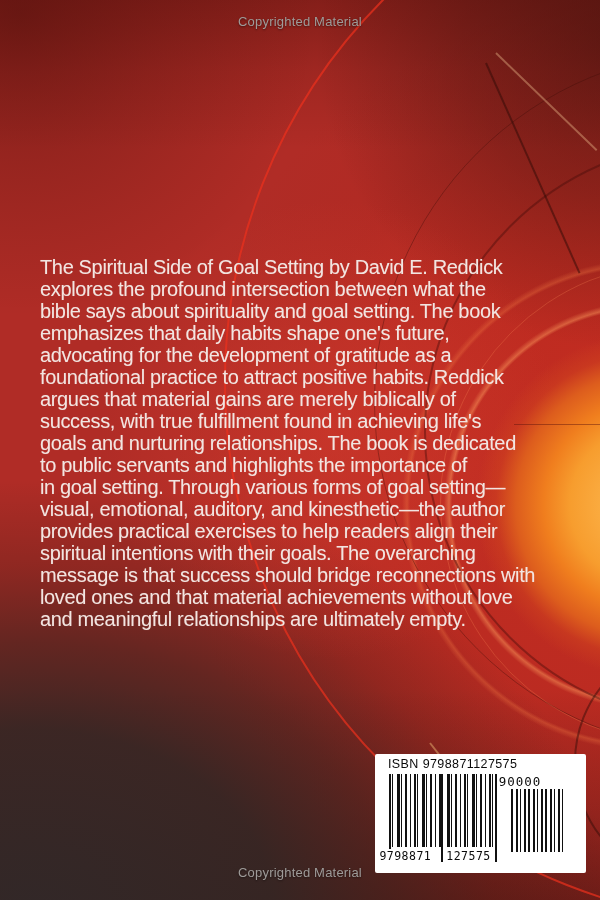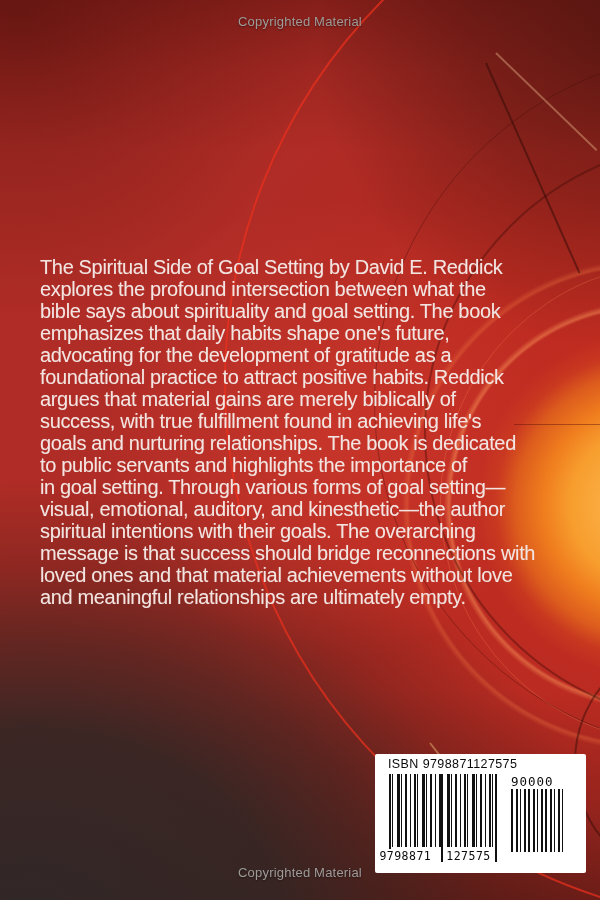--- a/index.html
+++ b/index.html
@@ -70,21 +70,21 @@
       #111 16px 18px,#fff 18px 21px,#111 21px 22px,#fff 22px 25px);
   }
   .guard{position:absolute;width:2px;top:20px;height:88px;background:#111;}
   .g1{left:14px;} .g2{left:66px;} .g3{left:120px;}
   .digits{position:absolute;top:95px;left:0;width:136px;height:14px;
     font-family:"DejaVu Sans Mono",monospace;font-size:11.5px;}
   .digits span{position:absolute;top:0;background:#fff;text-align:center;}
   .d0{left:2px;width:12px;}
   .d1{left:11px;width:46px;letter-spacing:0.5px;}
   .d2{left:69px;width:49px;letter-spacing:0.5px;}
-  .price-code{position:absolute;left:136px;top:20px;width:58px;
+  .price-code{position:absolute;left:116px;top:20px;width:58px;text-align:center;
     font-family:"DejaVu Sans Mono",monospace;font-size:12.5px;letter-spacing:1px;}
   .supp-bars{
     position:absolute;left:136px;top:35px;width:52px;height:63px;
     background:repeating-linear-gradient(90deg,
       #111 0 2px,#fff 2px 5px,#111 5px 7px,#fff 7px 9px,
       #111 9px 10px,#fff 10px 13px,#111 13px 15px,#fff 15px 17px);
   }
 </style>
 </head>
 <body>
@@ -111,20 +111,21 @@
     <div class="line">bible says about spirituality and goal setting. The book</div>
     <div class="line">emphasizes that daily habits shape one's future,</div>
     <div class="line">advocating for the development of gratitude as a</div>
     <div class="line">foundational practice to attract positive habits. Reddick</div>
     <div class="line">argues that material gains are merely biblically of</div>
     <div class="line">success, with true fulfillment found in achieving life's</div>
     <div class="line">goals and nurturing relationships. The book is dedicated</div>
     <div class="line">to public servants and highlights the importance of</div>
     <div class="line">in goal setting. Through various forms of goal setting—</div>
     <div class="line">visual, emotional, auditory, and kinesthetic—the author</div>
+    <div class="line">provides practical exercises to help readers align their</div>
     <div class="line">spiritual intentions with their goals. The overarching</div>
     <div class="line">message is that success should bridge reconnections with</div>
     <div class="line">loved ones and that material achievements without love</div>
     <div class="line">and meaningful relationships are ultimately empty.</div>
   </div>
 
   <div class="barcode-box">
     <div class="isbn-label">ISBN 9798871127575</div>
     <div class="main-bars"></div>
     <div class="guard g1"></div>

